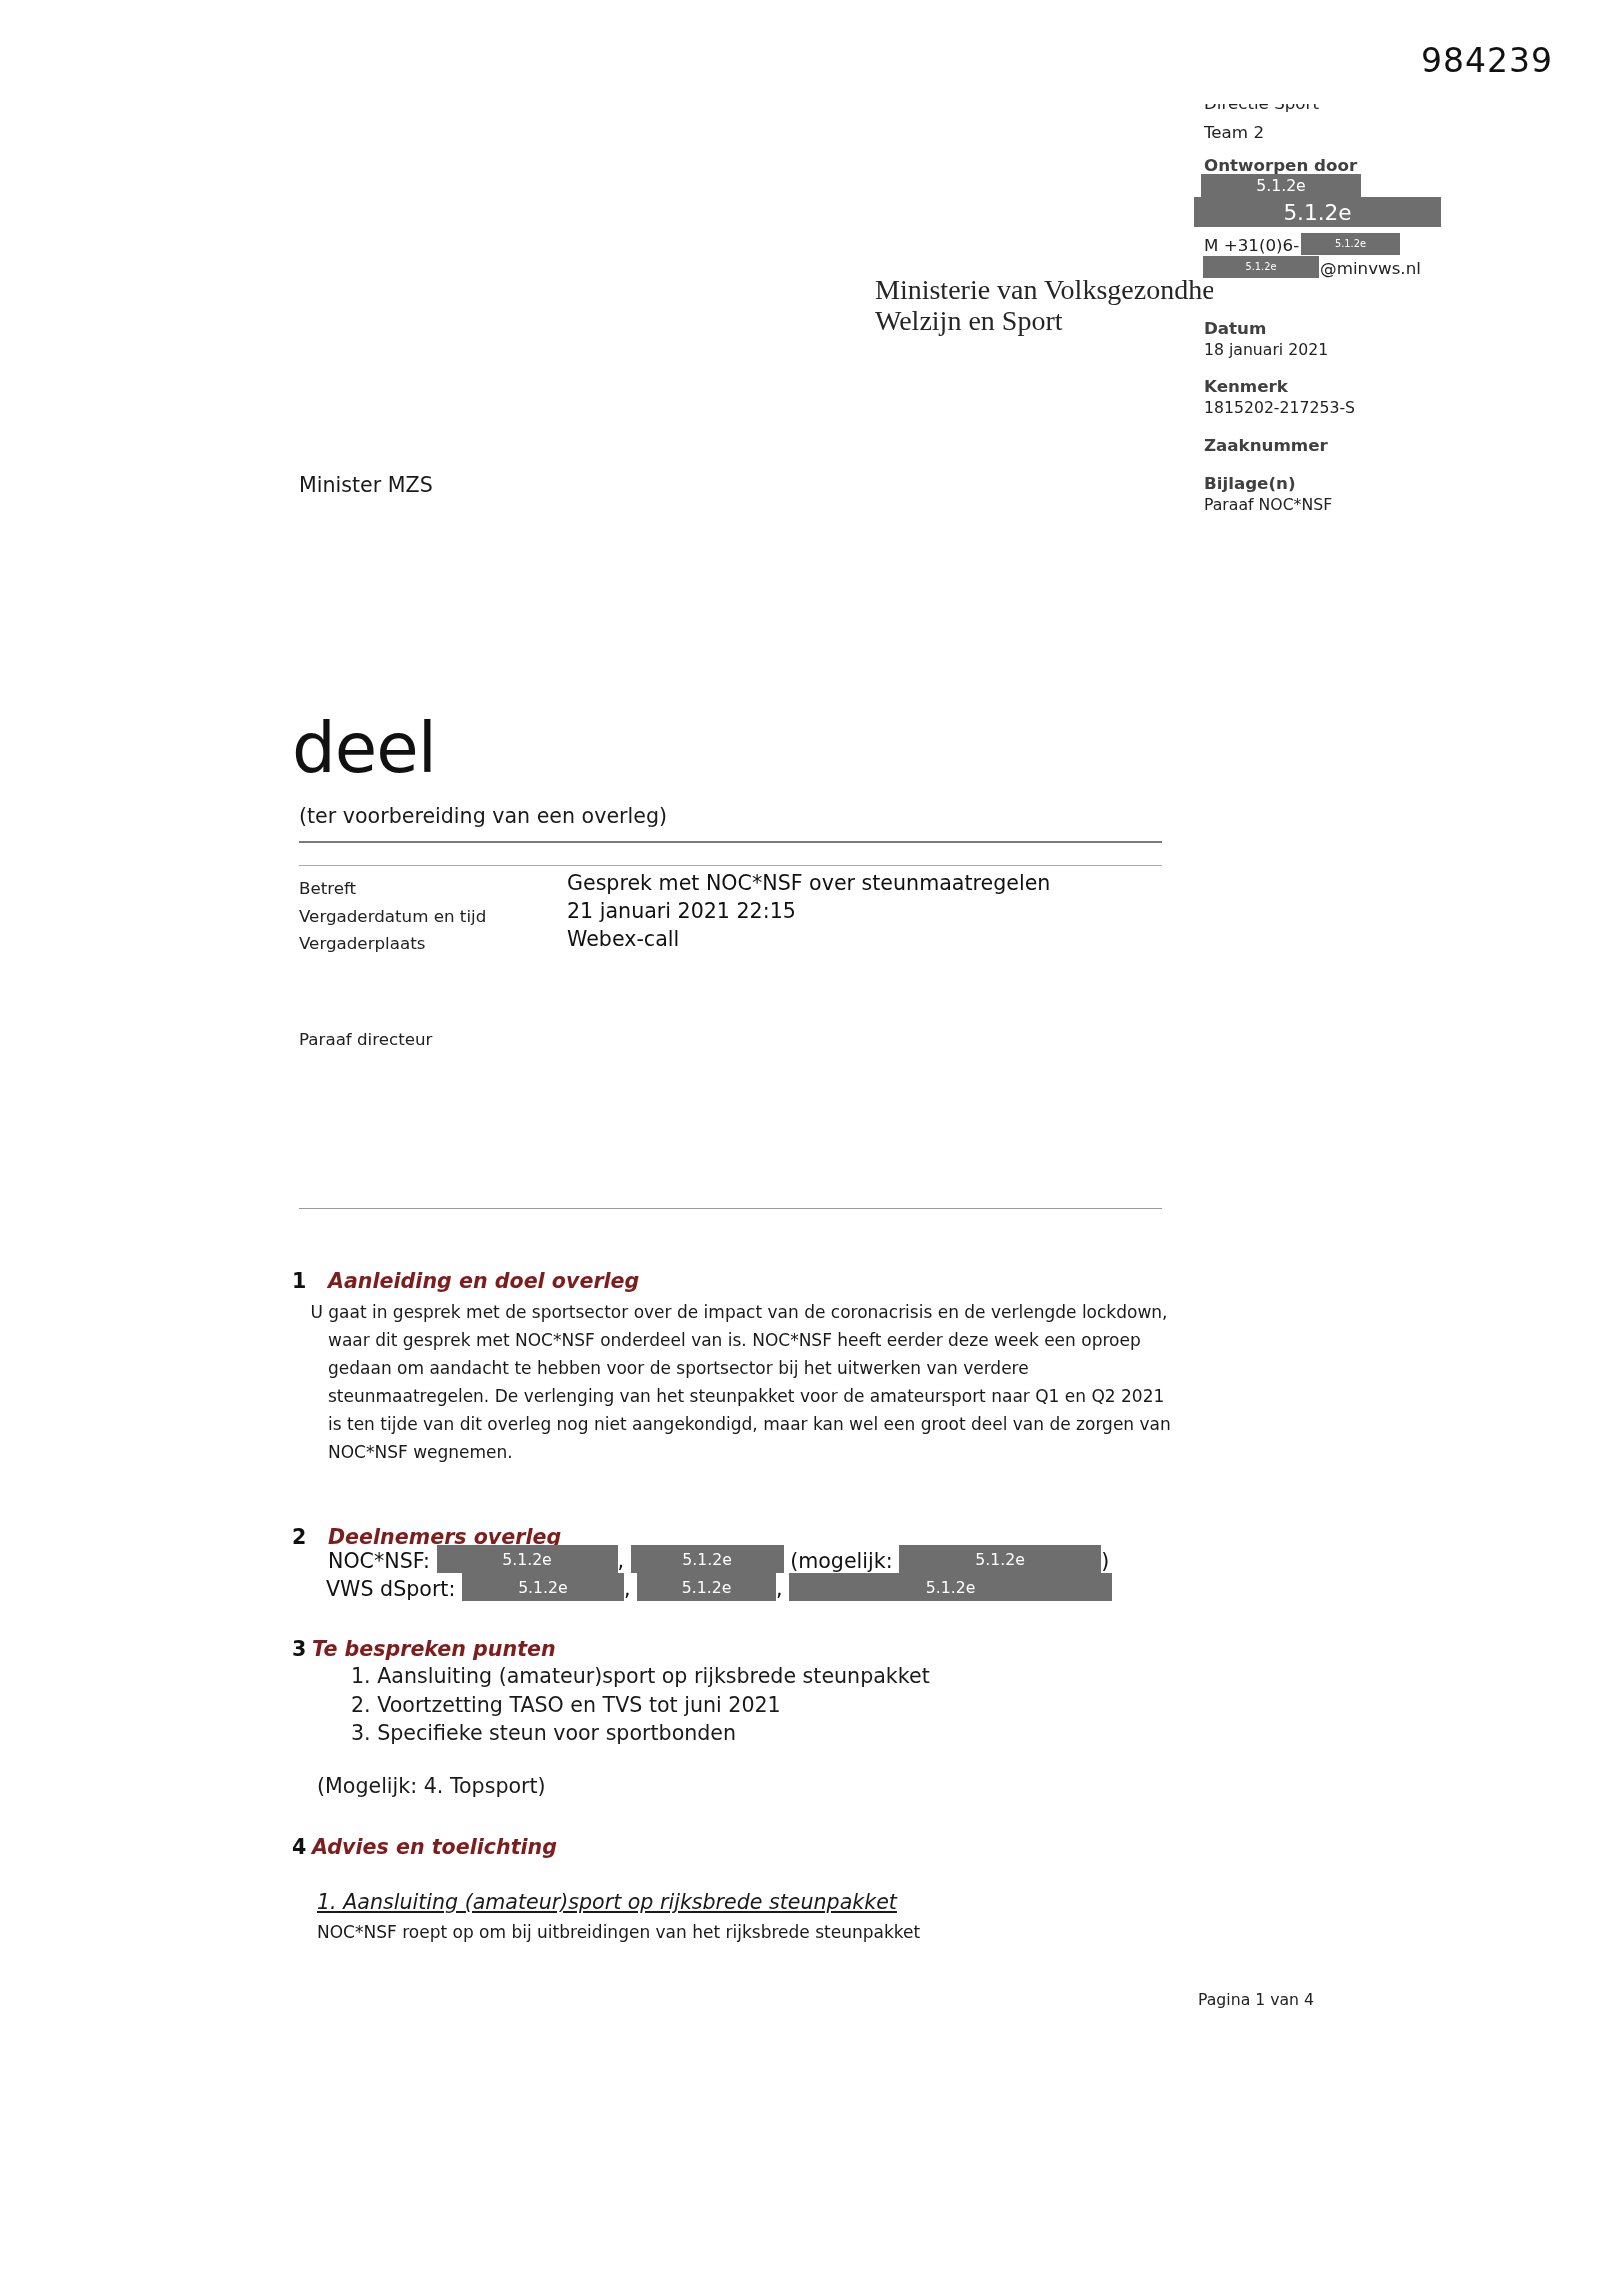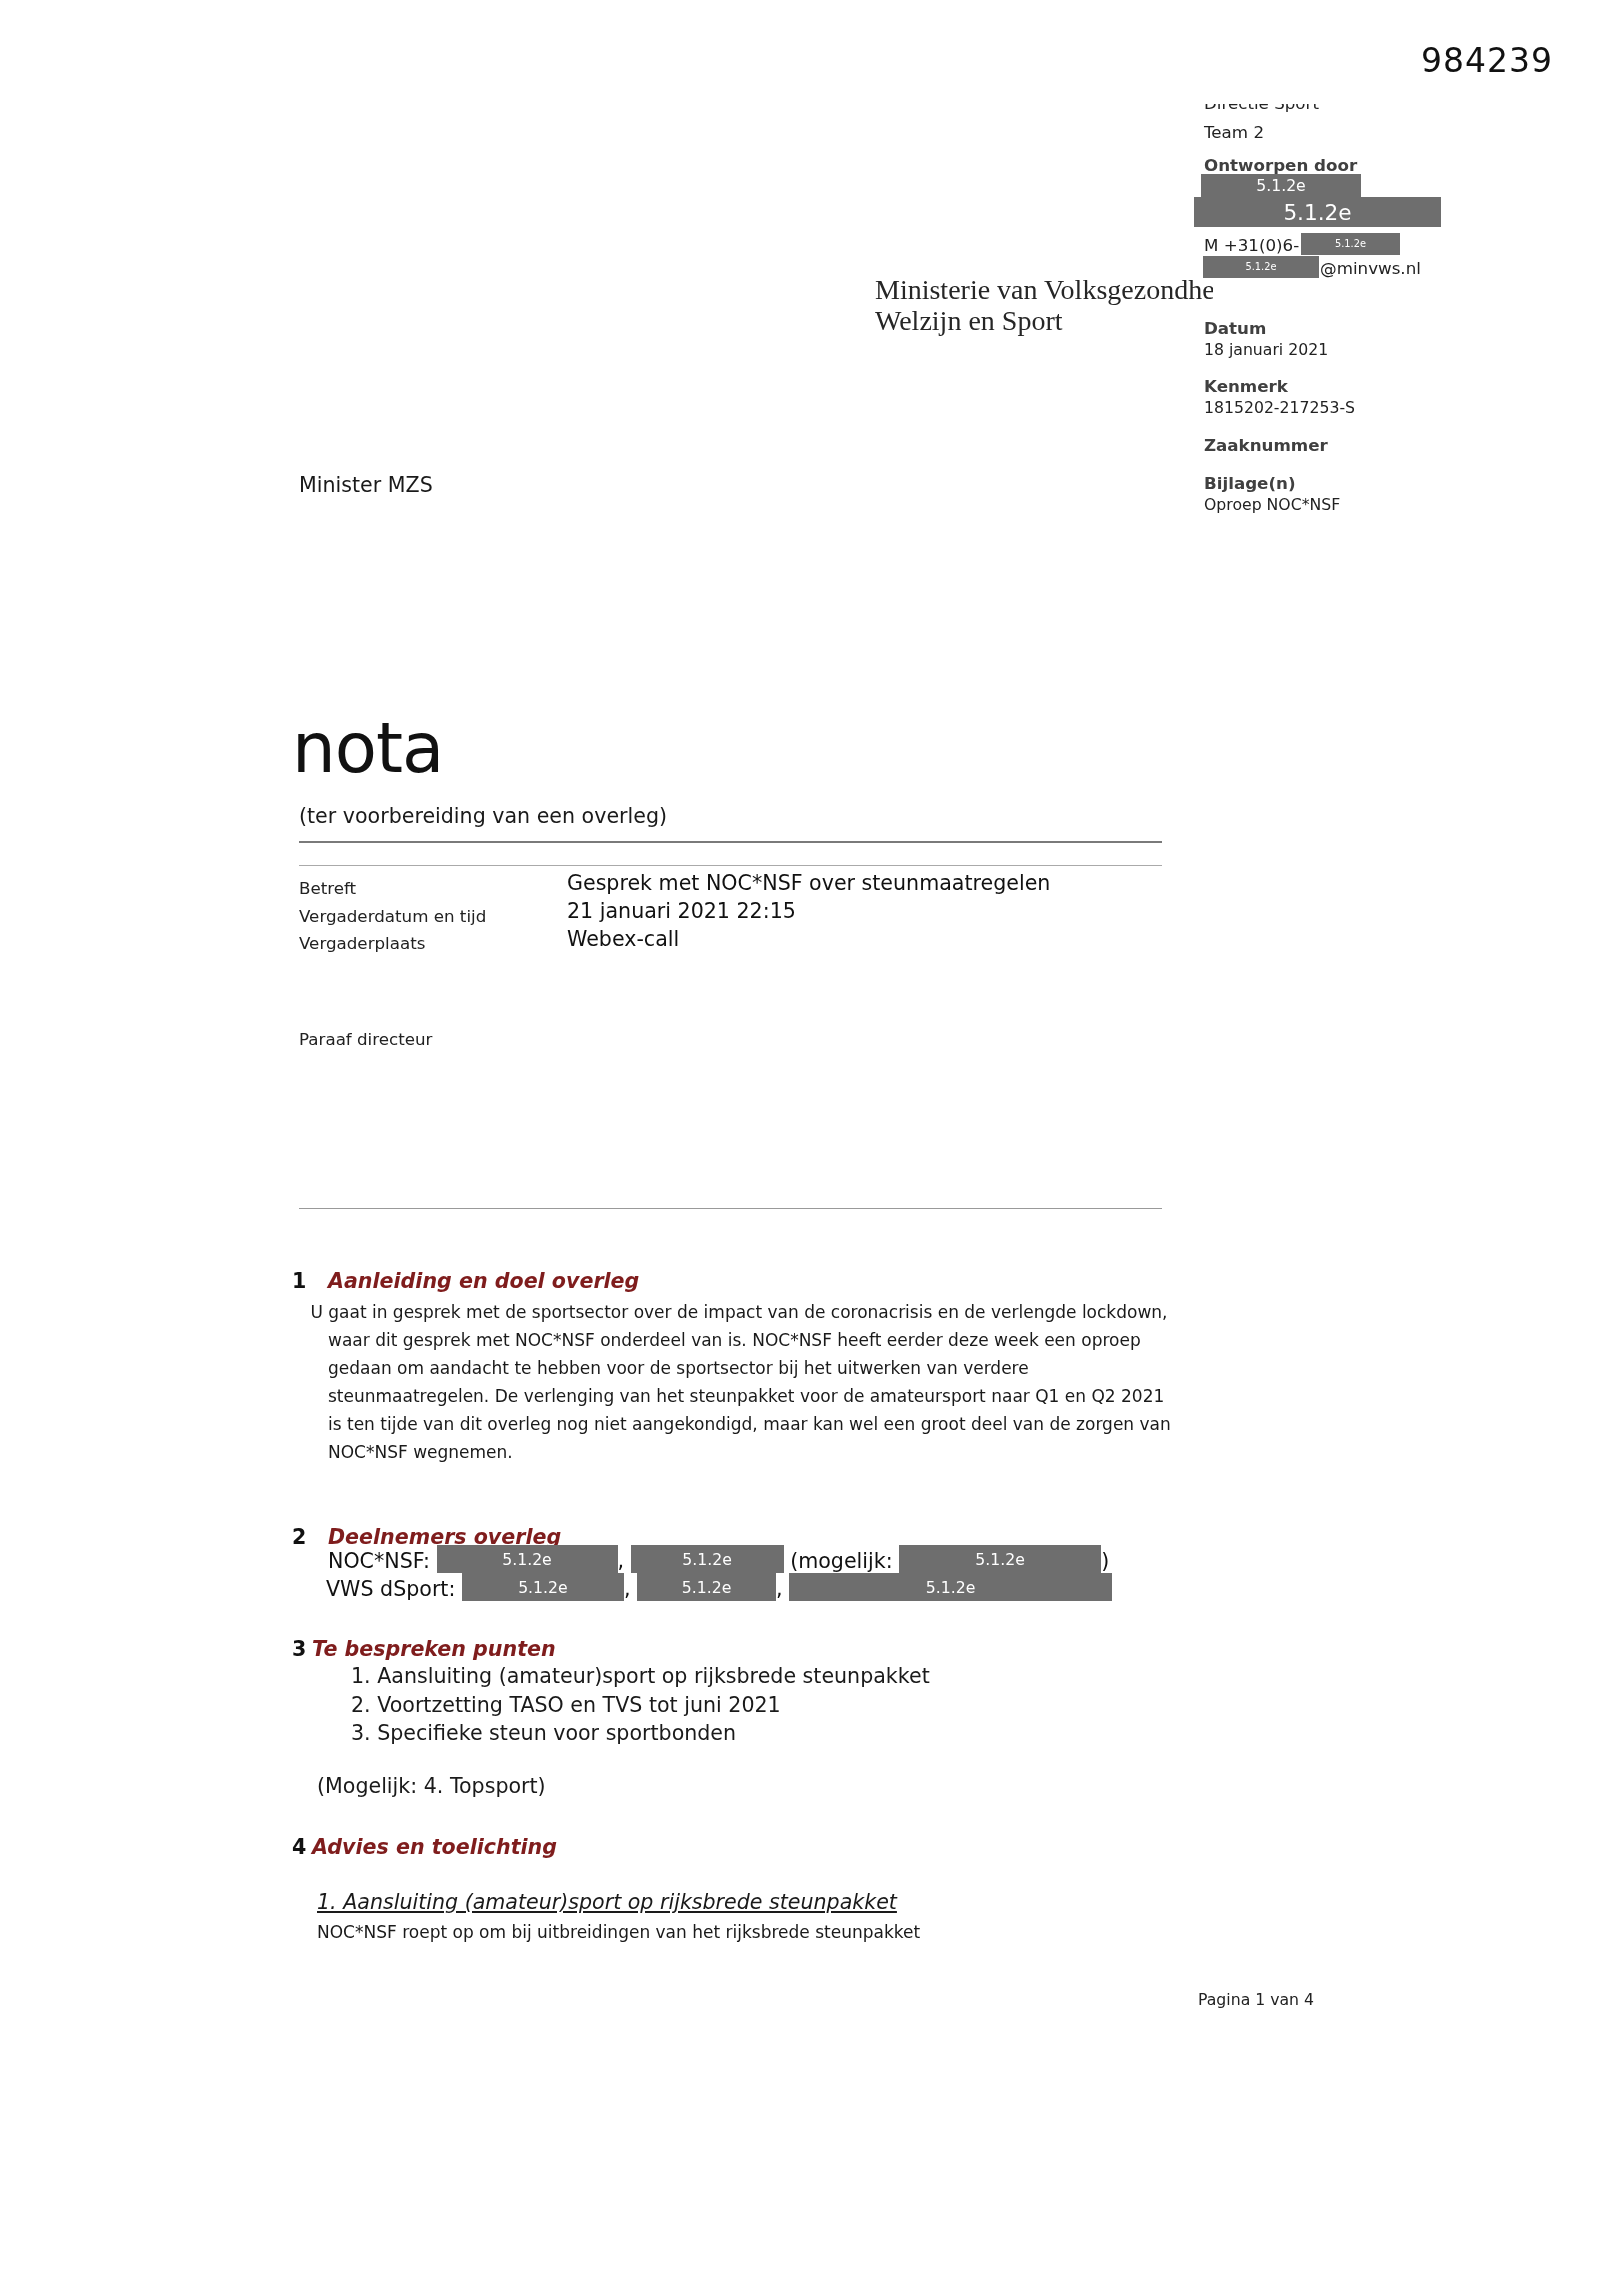--- a/index.html
+++ b/index.html
@@ -84,30 +84,30 @@
 
   <div class="abs sb sb-label" style="top:318px;">Datum</div>
   <div class="abs sb" style="top:340px;font-size:15.7px;">18 januari 2021</div>
 
   <div class="abs sb sb-label" style="top:376px;">Kenmerk</div>
   <div class="abs sb" style="top:398px;font-size:15.7px;">1815202-217253-S</div>
 
   <div class="abs sb sb-label" style="top:435px;">Zaaknummer</div>
 
   <div class="abs sb sb-label" style="top:473px;">Bijlage(n)</div>
-  <div class="abs sb" style="top:495px;font-size:15.7px;">Oproep NOC*NSF</div>
+  <div class="abs sb" style="top:495px;font-size:15.7px;">Paraaf NOC*NSF</div>
 
   <div class="abs ministry">
     <div>Ministerie van Volksgezondheid,</div>
     <div>Welzijn en Sport</div>
   </div>
 
   <div class="abs recipient">Minister MZS</div>
 
-  <div class="abs nota-title">nota</div>
+  <div class="abs nota-title">deel</div>
   <div class="abs nota-sub">(ter voorbereiding van een overleg)</div>
 
   <div class="rule" style="left:299px;top:841px;width:863px;height:2px;background:#7a7a7a;"></div>
   <div class="rule" style="left:299px;top:865px;width:863px;height:1px;background:#aaaaaa;"></div>
 
   <div class="abs meta-label" style="top:878px;">Betreft</div>
   <div class="abs meta-value" style="top:871px;">Gesprek met NOC*NSF over steunmaatregelen</div>
 
   <div class="abs meta-label" style="top:906px;">Vergaderdatum en tijd</div>
   <div class="abs meta-value" style="top:899px;">21 januari 2021 22:15</div>

